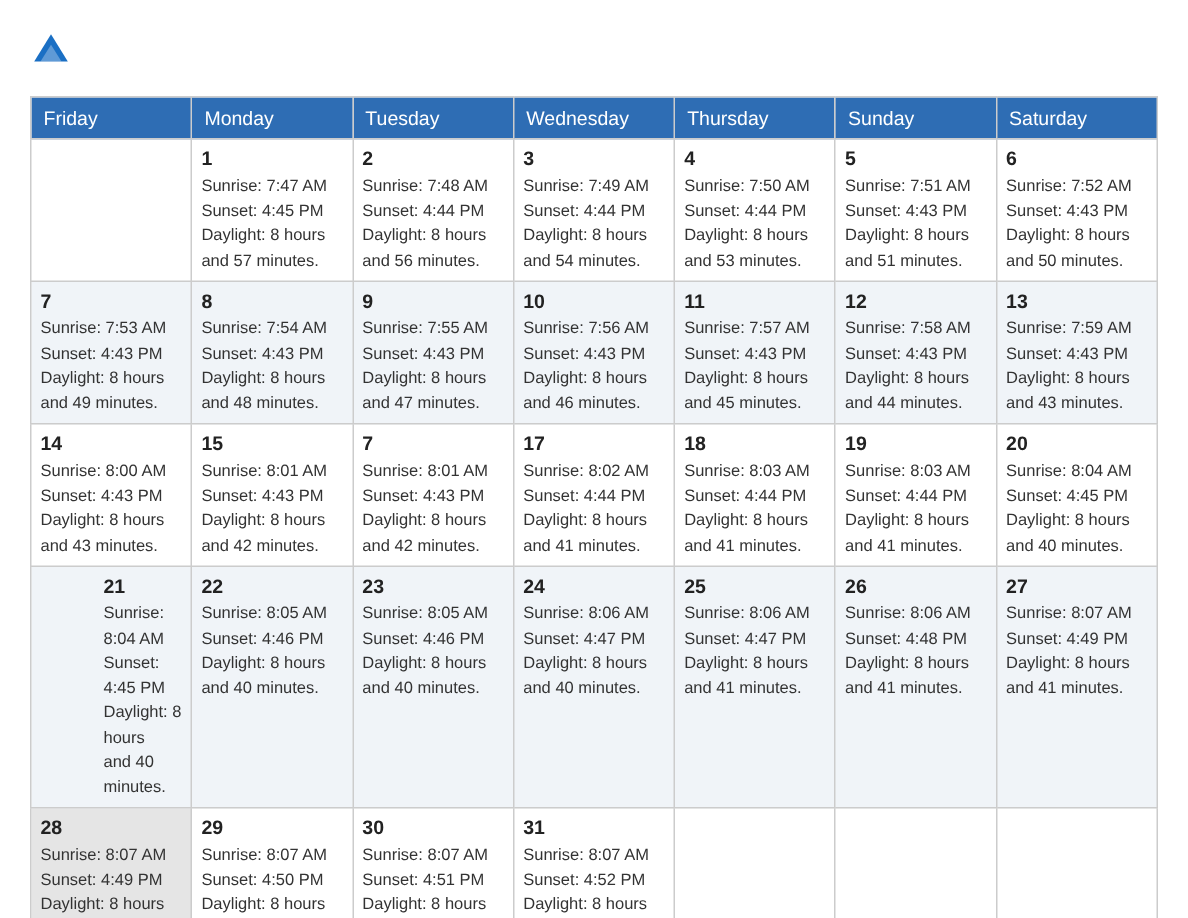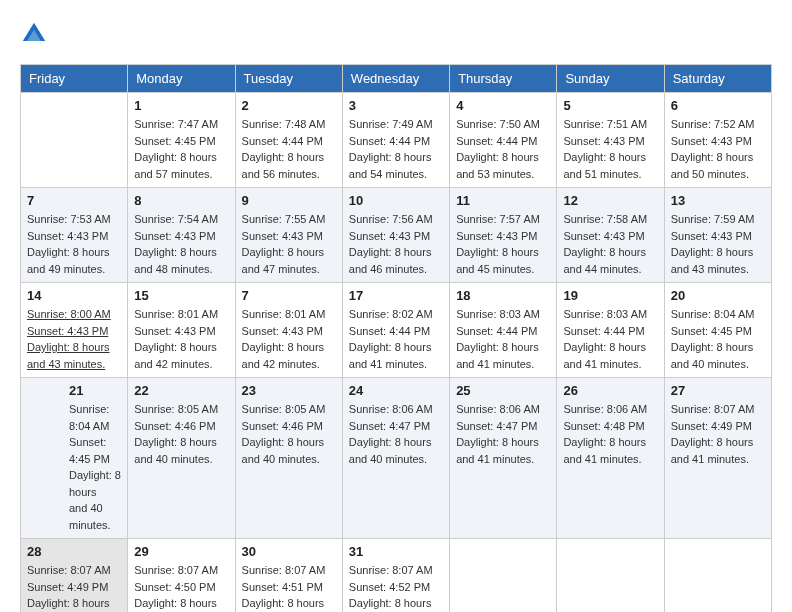--- a/index.html
+++ b/index.html
@@ -216,21 +216,21 @@
           <div class="day-number">13</div>
           <div class="day-info" style="white-space: pre-line;">Sunrise: 7:59 AM
 Sunset: 4:43 PM
 Daylight: 8 hours
 and 43 minutes.</div>
         </td>
       </tr>
       <tr>
         <td style="background-color: rgb(255, 255, 255);">
           <div class="day-number">14</div>
-          <div class="day-info" style="white-space: pre-line; text-decoration: underline;">Sunrise: 8:00 AM
+          <div class="day-info" style="white-space: pre-line;">Sunrise: 8:00 AM
 Sunset: 4:43 PM
 Daylight: 8 hours
 and 43 minutes.</div>
         </td>
         <td style="background-color: rgb(255, 255, 255);">
           <div class="day-number">15</div>
           <div class="day-info" style="white-space: pre-line;">Sunrise: 8:01 AM
 Sunset: 4:43 PM
 Daylight: 8 hours
 and 42 minutes.</div>

